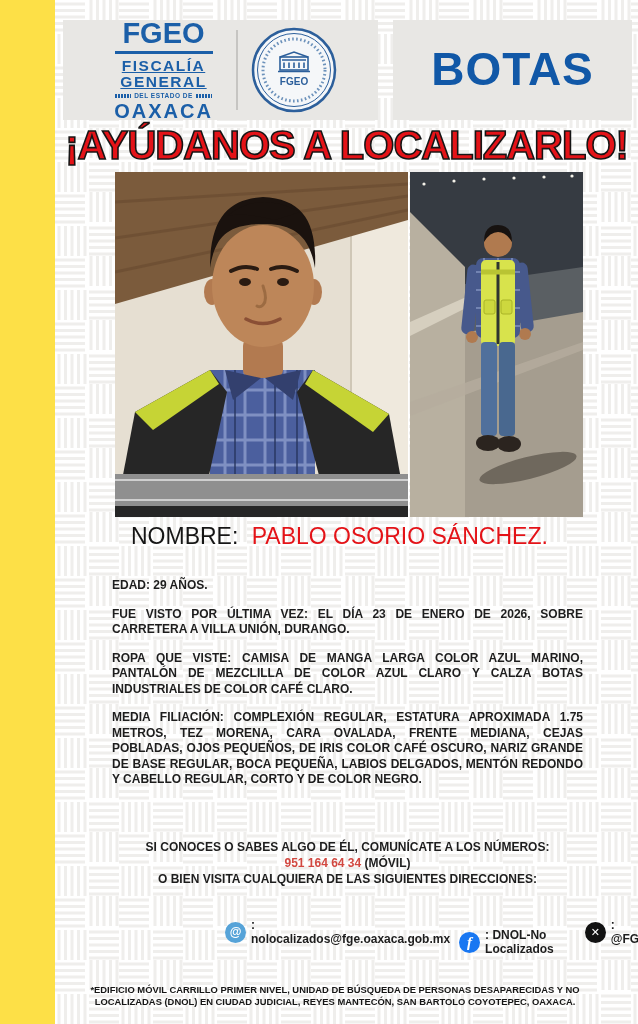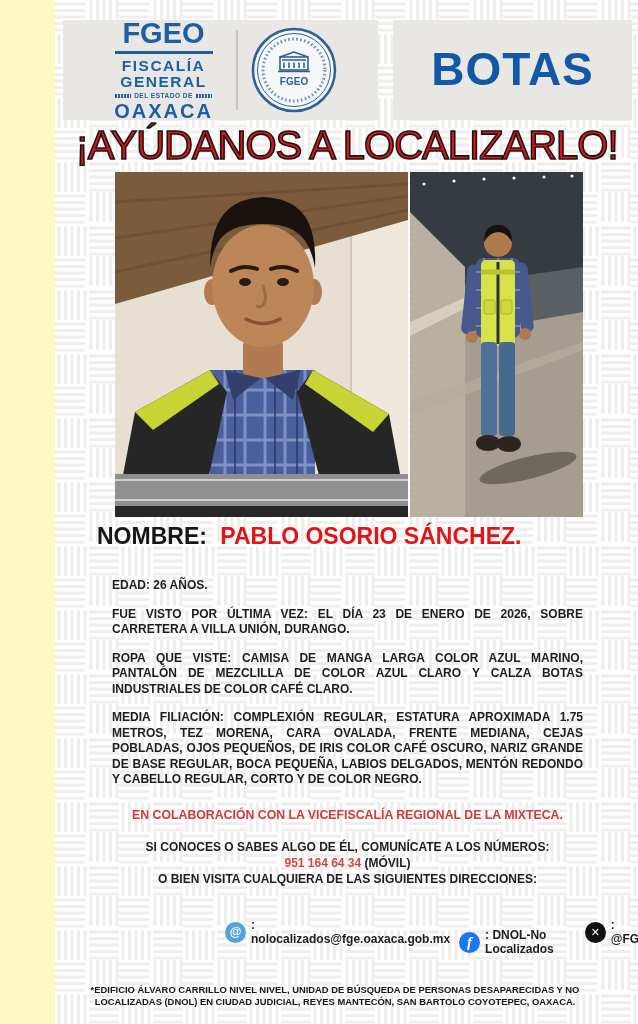--- a/index.html
+++ b/index.html
@@ -1,46 +1,46 @@
 <!DOCTYPE html>
 <html><head>
 <meta charset="utf-8">
 <style>
   html,body{margin:0;padding:0;}
   body{width:638px;height:1024px;background:#ffffff;font-family:"Liberation Sans","DejaVu Sans",sans-serif;}
-  .page{position:relative;width:638px;height:1024px;overflow:hidden;background:#fef9c3;}
+  .page{position:relative;width:638px;height:1024px;overflow:hidden;background:#fde047;}
   .watermark{position:absolute;left:55px;top:0;width:583px;height:1024px;z-index:0;}
   .layer{position:absolute;z-index:1;}
 
   
   .header-left{left:63px;top:20px;width:315px;height:100px;background:#e8e7e4;display:flex;align-items:center;justify-content:center;gap:13px;}
   .logo-text{color:#1b5fa8;text-align:center;line-height:1;width:118px;}
   .wordmark{font-size:29px;font-weight:bold;letter-spacing:0;}
   .logo-rule{height:3px;background:#1b5fa8;margin:3px 10px 4px;}
-  .logo-l1,.logo-l2{font-size:15.5px;font-weight:bold;letter-spacing:1.5px;line-height:1.08;}
+  .logo-l1,.logo-l2{font-size:15.5px;font-weight:bold;letter-spacing:1.5px;line-height:1.08;text-decoration:underline;}
   .estado-row{display:flex;align-items:center;justify-content:center;gap:3px;margin:2px 0;}
   .estado-hash{width:16px;height:4px;background:repeating-linear-gradient(90deg,#1b5fa8 0 1.5px,transparent 1.5px 3px);}
   .estado-txt{font-size:6.5px;font-weight:bold;letter-spacing:0.5px;}
   .logo-l4{font-size:20px;font-weight:bold;letter-spacing:2px;}
   .logo-divider{width:2px;height:80px;background:#c6c5c2;}
   .header-right{left:393px;top:20px;width:239px;height:100px;background:#e8e7e4;display:flex;flex-direction:column;align-items:center;justify-content:center;}
   .dnol{font-size:46px;font-weight:bold;color:#1158a7;line-height:0.95;letter-spacing:1px;}
   .dnol-sub{font-size:12.3px;color:#636e77;text-align:center;line-height:1.15;margin-top:1px;}
 
   
-  .headline{left:55px;right:0;top:123px;text-align:center;font-size:40px;font-weight:normal;color:#e41318;
+  .headline{left:55px;right:0;top:123px;text-align:center;font-size:40px;font-weight:bold;color:#e41318;
     -webkit-text-stroke:1.6px #151515;letter-spacing:-1px;white-space:nowrap;}
 
   
   .photos{left:115px;top:172px;width:468px;height:345px;display:flex;gap:2px;}
   .photo{height:345px;overflow:hidden;}
   .photo svg{display:block;}
 
   
-  .name-line{left:97px;top:523px;font-size:23px;font-weight:bold;white-space:nowrap;}
+  .name-line{left:131px;top:523px;font-size:23px;font-weight:normal;white-space:nowrap;}
   .name-label{color:#161616;}
   .name-value{color:#e41318;margin-left:7px;}
 
   
   .details{left:112px;top:578px;width:471px;}
   .details p{margin:0 0 13px;font-size:12px;font-weight:bold;color:#1d1d1d;line-height:15.5px;text-align:justify;}
   .details p:last-child{margin-bottom:0;}
 
   .collab{left:112px;top:808px;width:471px;text-align:center;font-size:12.3px;font-weight:bold;color:#cf3a3a;}
 
@@ -200,27 +200,26 @@
       </svg>
     </div>
   </div>
 
   <div class="layer name-line">
     <span class="name-label">NOMBRE:</span>
     <span class="name-value">PABLO OSORIO SÁNCHEZ.</span>
   </div>
 
   <div class="layer details">
-    <p>EDAD: 26 AÑOS.</p>
+    <p>EDAD: 29 AÑOS.</p>
     <p>FUE VISTO POR ÚLTIMA VEZ: EL DÍA 23 DE ENERO DE 2026, SOBRE CARRETERA A VILLA UNIÓN, DURANGO.</p>
     <p>ROPA QUE VISTE: CAMISA DE MANGA LARGA COLOR AZUL MARINO, PANTALÓN DE MEZCLILLA DE COLOR AZUL CLARO Y CALZA BOTAS INDUSTRIALES DE COLOR CAFÉ CLARO.</p>
     <p>MEDIA FILIACIÓN: COMPLEXIÓN REGULAR, ESTATURA APROXIMADA 1.75 METROS, TEZ MORENA, CARA OVALADA, FRENTE MEDIANA, CEJAS POBLADAS, OJOS PEQUEÑOS, DE IRIS COLOR CAFÉ OSCURO, NARIZ GRANDE DE BASE REGULAR, BOCA PEQUEÑA, LABIOS DELGADOS, MENTÓN REDONDO Y CABELLO REGULAR, CORTO Y DE COLOR NEGRO.</p>
   </div>
 
-  <div class="layer collab">EN COLABORACIÓN CON LA VICEFISCALÍA REGIONAL DE LA MIXTECA.</div>
 
   <div class="layer contact">
     <div>SI CONOCES O SABES ALGO DE ÉL, COMUNÍCATE A LOS NÚMEROS:</div>
     <div>
       <span class="phone-number">951 164 64 34</span><span> (MÓVIL)</span>
     </div>
     <div>O BIEN VISITA CUALQUIERA DE LAS SIGUIENTES DIRECCIONES:</div>
   </div>
 
   <div class="layer social">
@@ -232,17 +231,17 @@
       <span class="sicon icon-fb"></span>
       <span>: DNOL-No Localizados</span>
     </div>
     <div class="social-row r3">
       <span class="sicon icon-x"></span>
       <span>: @FGEO_DNOL</span>
     </div>
   </div>
 
   <div class="layer footer">
-    <div>*EDIFICIO ÁLVARO CARRILLO NIVEL NIVEL, UNIDAD DE BÚSQUEDA DE PERSONAS DESAPARECIDAS Y NO</div>
+    <div>*EDIFICIO MÓVIL CARRILLO PRIMER NIVEL, UNIDAD DE BÚSQUEDA DE PERSONAS DESAPARECIDAS Y NO</div>
     <div>LOCALIZADAS (DNOL) EN CIUDAD JUDICIAL, REYES MANTECÓN, SAN BARTOLO COYOTEPEC, OAXACA.</div>
   </div>
 
 </div>
 
 </body></html>

